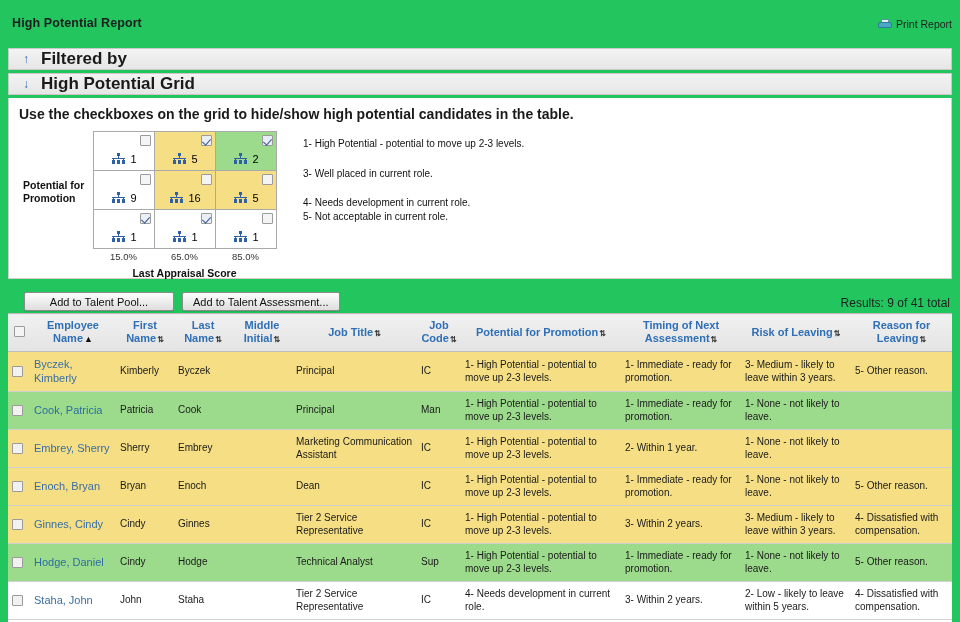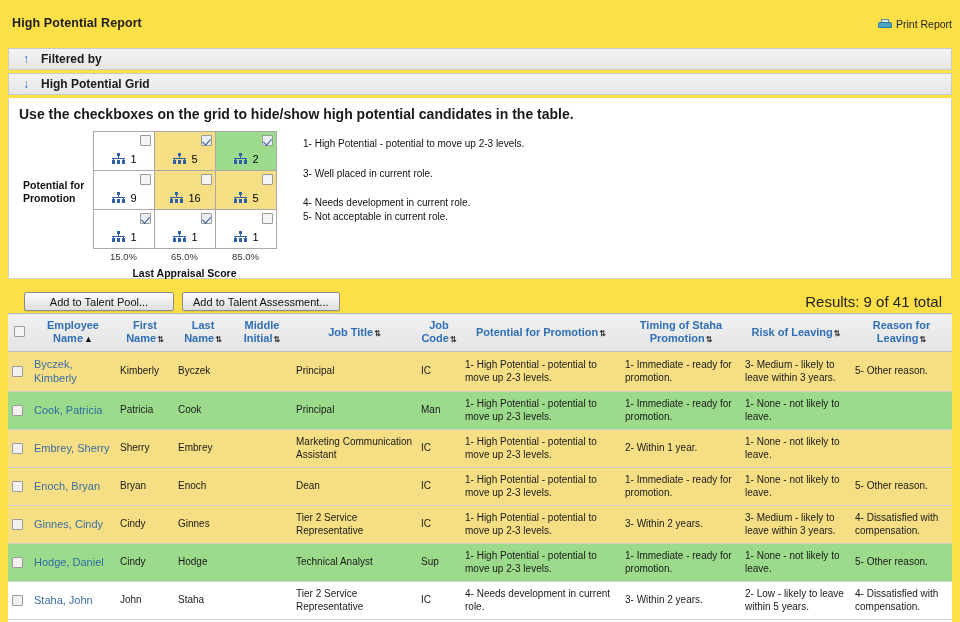--- a/index.html
+++ b/index.html
@@ -5,21 +5,21 @@
   * { box-sizing: border-box; }
   html, body {
     margin: 0; padding: 0;
     width: 960px; height: 622px;
     background: #ffffff;
     font-family: "Liberation Sans", sans-serif;
     font-size: 11px;
     color: #000;
     overflow: hidden;
   }
-  .page { position: relative; width: 960px; height: 622px; background: #fde047; }
+  .page { position: relative; width: 960px; height: 622px; background: #22c55e; }
 
   
   .topbar {
     position: relative;
     height: 48px;
     padding: 16px 12px 0 12px;
   }
   .report-title {
     font-size: 12.5px;
     font-weight: bold;
@@ -66,21 +66,21 @@
   }
   .section-head .arrow {
     color: #2f6fb5;
     font-size: 12px;
     width: 18px;
     text-align: center;
     line-height: 1;
     font-weight: bold;
   }
   .section-head .label {
-    font-size: 12px;
+    font-size: 17px;
     font-weight: bold;
     color: #1a1a1a;
     margin-left: 6px;
   }
 
   
   .grid-panel {
     margin: 0 8px;
     border: 1px solid #cfcfcf;
     border-top: none;
@@ -204,23 +204,23 @@
     border-radius: 2px;
     font-size: 11px;
     color: #111;
     cursor: pointer;
     margin-right: 8px;
     box-shadow: 0 1px 1px rgba(0,0,0,.10);
     font-family: "Liberation Sans", sans-serif;
   }
   .results {
     position: absolute;
-    right: 10px;
+    right: 2px;
     bottom: 1px;
-    font-size: 15px;
+    font-size: 12px;
     color: #222;
   }
 
   
   table.data {
     margin: 2px 8px 0 8px;
     width: 944px;
     border-collapse: collapse;
     table-layout: fixed;
   }
@@ -511,21 +511,21 @@
         <th class="sel">
           <span class="hcb"></span>
         </th>
       <th><span>Employee Name</span><span class="sortmark asc">▲</span></th>
           <th><span>First Name</span><span class="sortmark">⇅</span></th>
           <th><span>Last Name</span><span class="sortmark">⇅</span></th>
           <th><span>Middle Initial</span><span class="sortmark">⇅</span></th>
           <th><span>Job Title</span><span class="sortmark">⇅</span></th>
           <th><span>Job Code</span><span class="sortmark">⇅</span></th>
           <th><span>Potential for Promotion</span><span class="sortmark">⇅</span></th>
-          <th><span>Timing of Staha Promotion</span><span class="sortmark">⇅</span></th>
+          <th><span>Timing of Next Assessment</span><span class="sortmark">⇅</span></th>
           <th><span>Risk of Leaving</span><span class="sortmark">⇅</span></th>
           <th><span>Reason for Leaving</span><span class="sortmark">⇅</span></th>
         </tr>
     </thead>
     <tbody id="body-rows">
         <tr class="row-yellow">
           <td class="c-sel"><span class="rcb"></span></td>
           <td class="c-name"><a>Byczek, Kimberly</a></td>
           <td class="c-center">Kimberly</td>
           <td class="c-center">Byczek</td>

